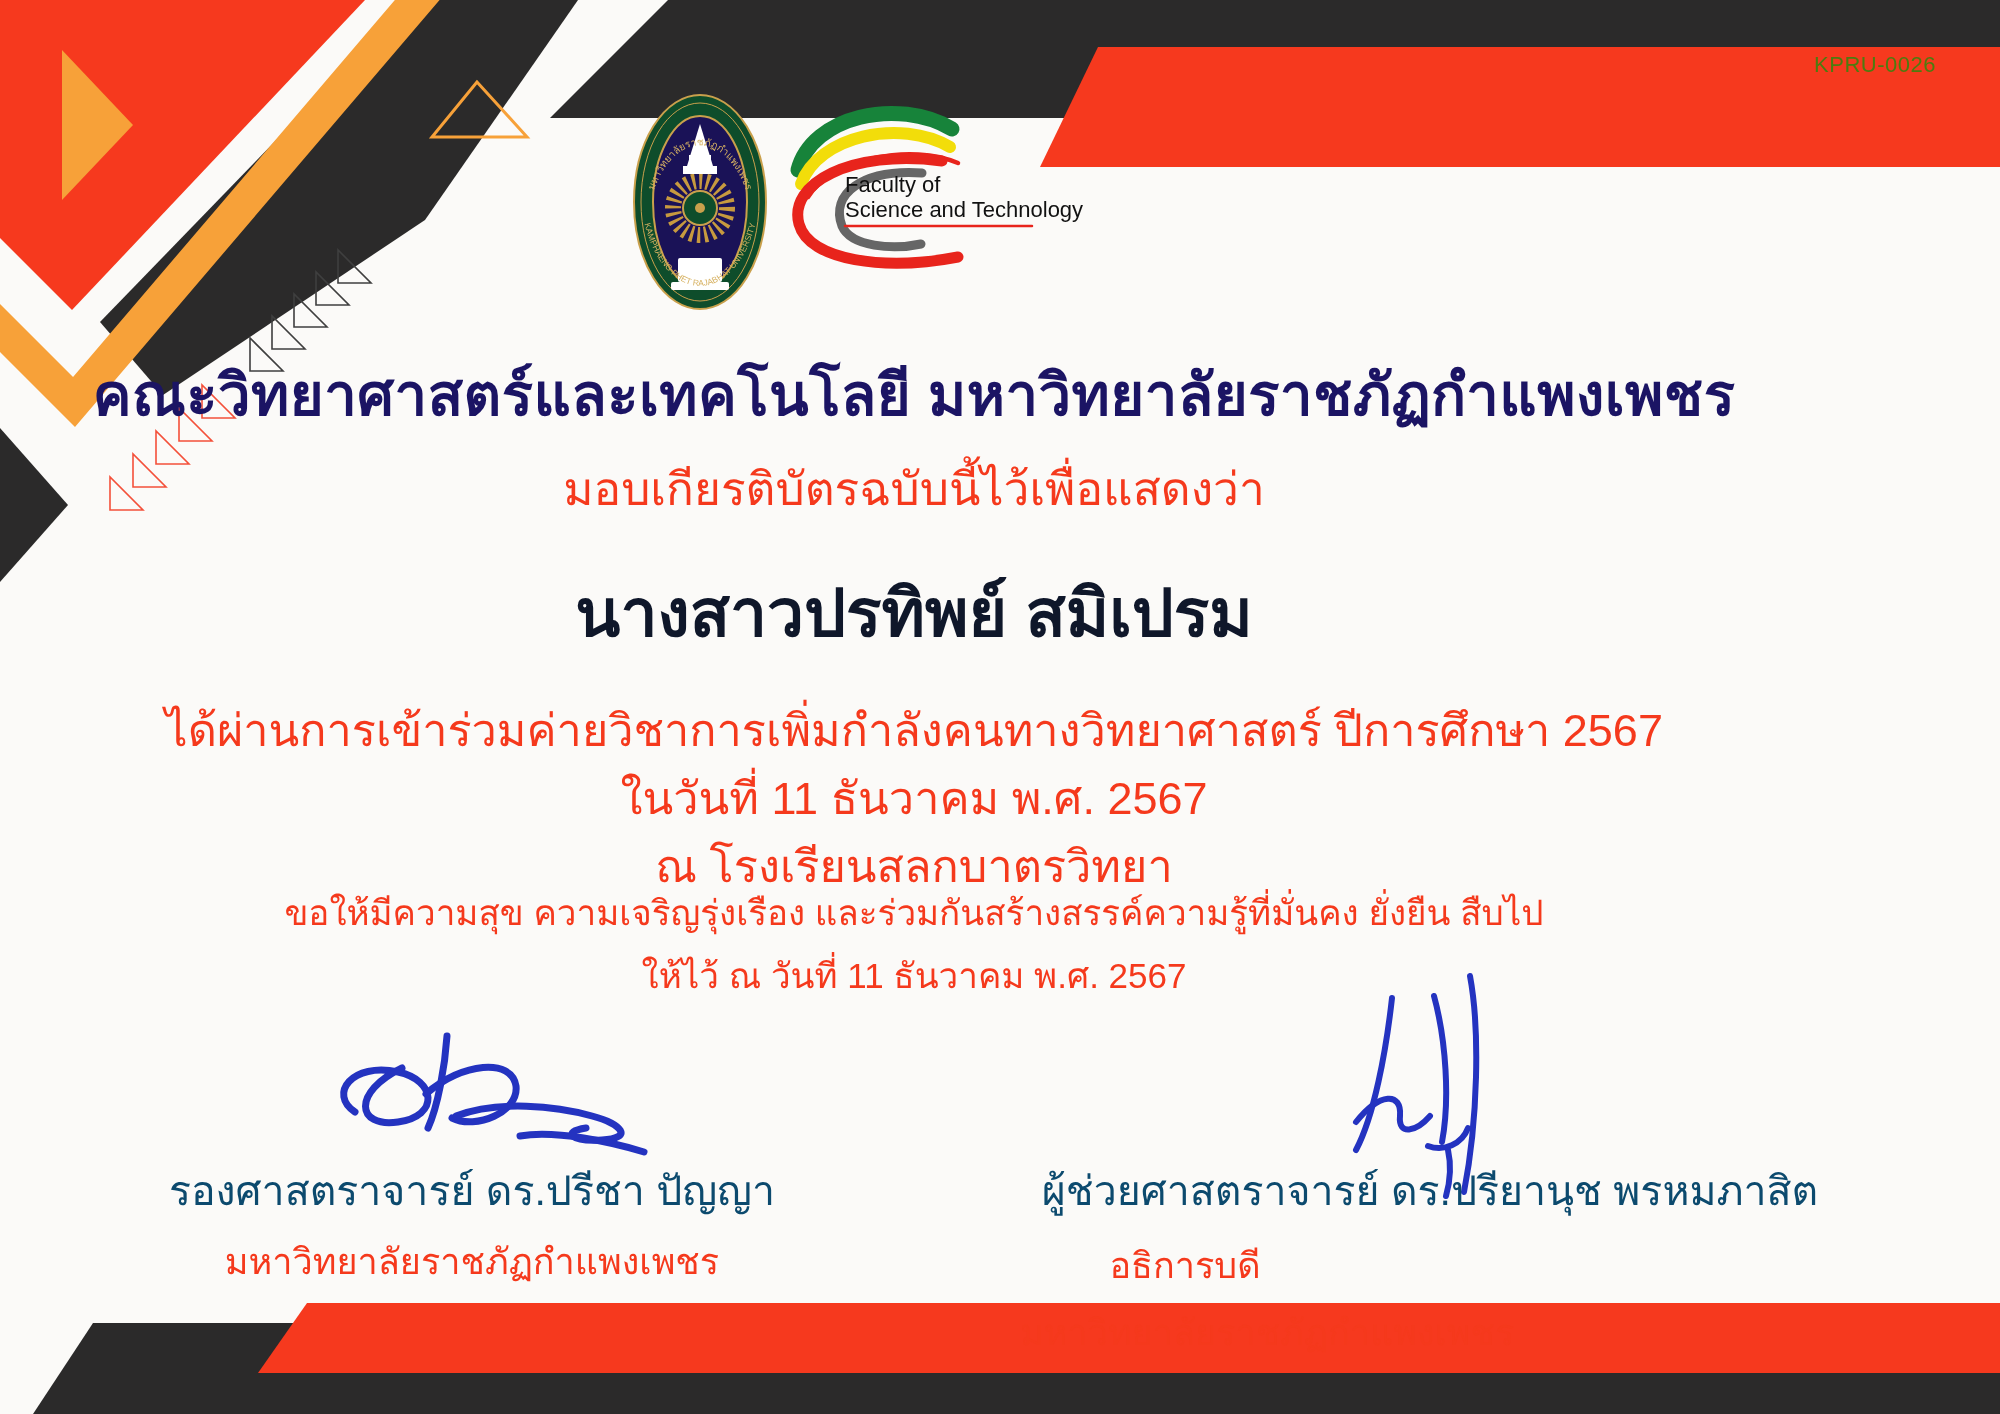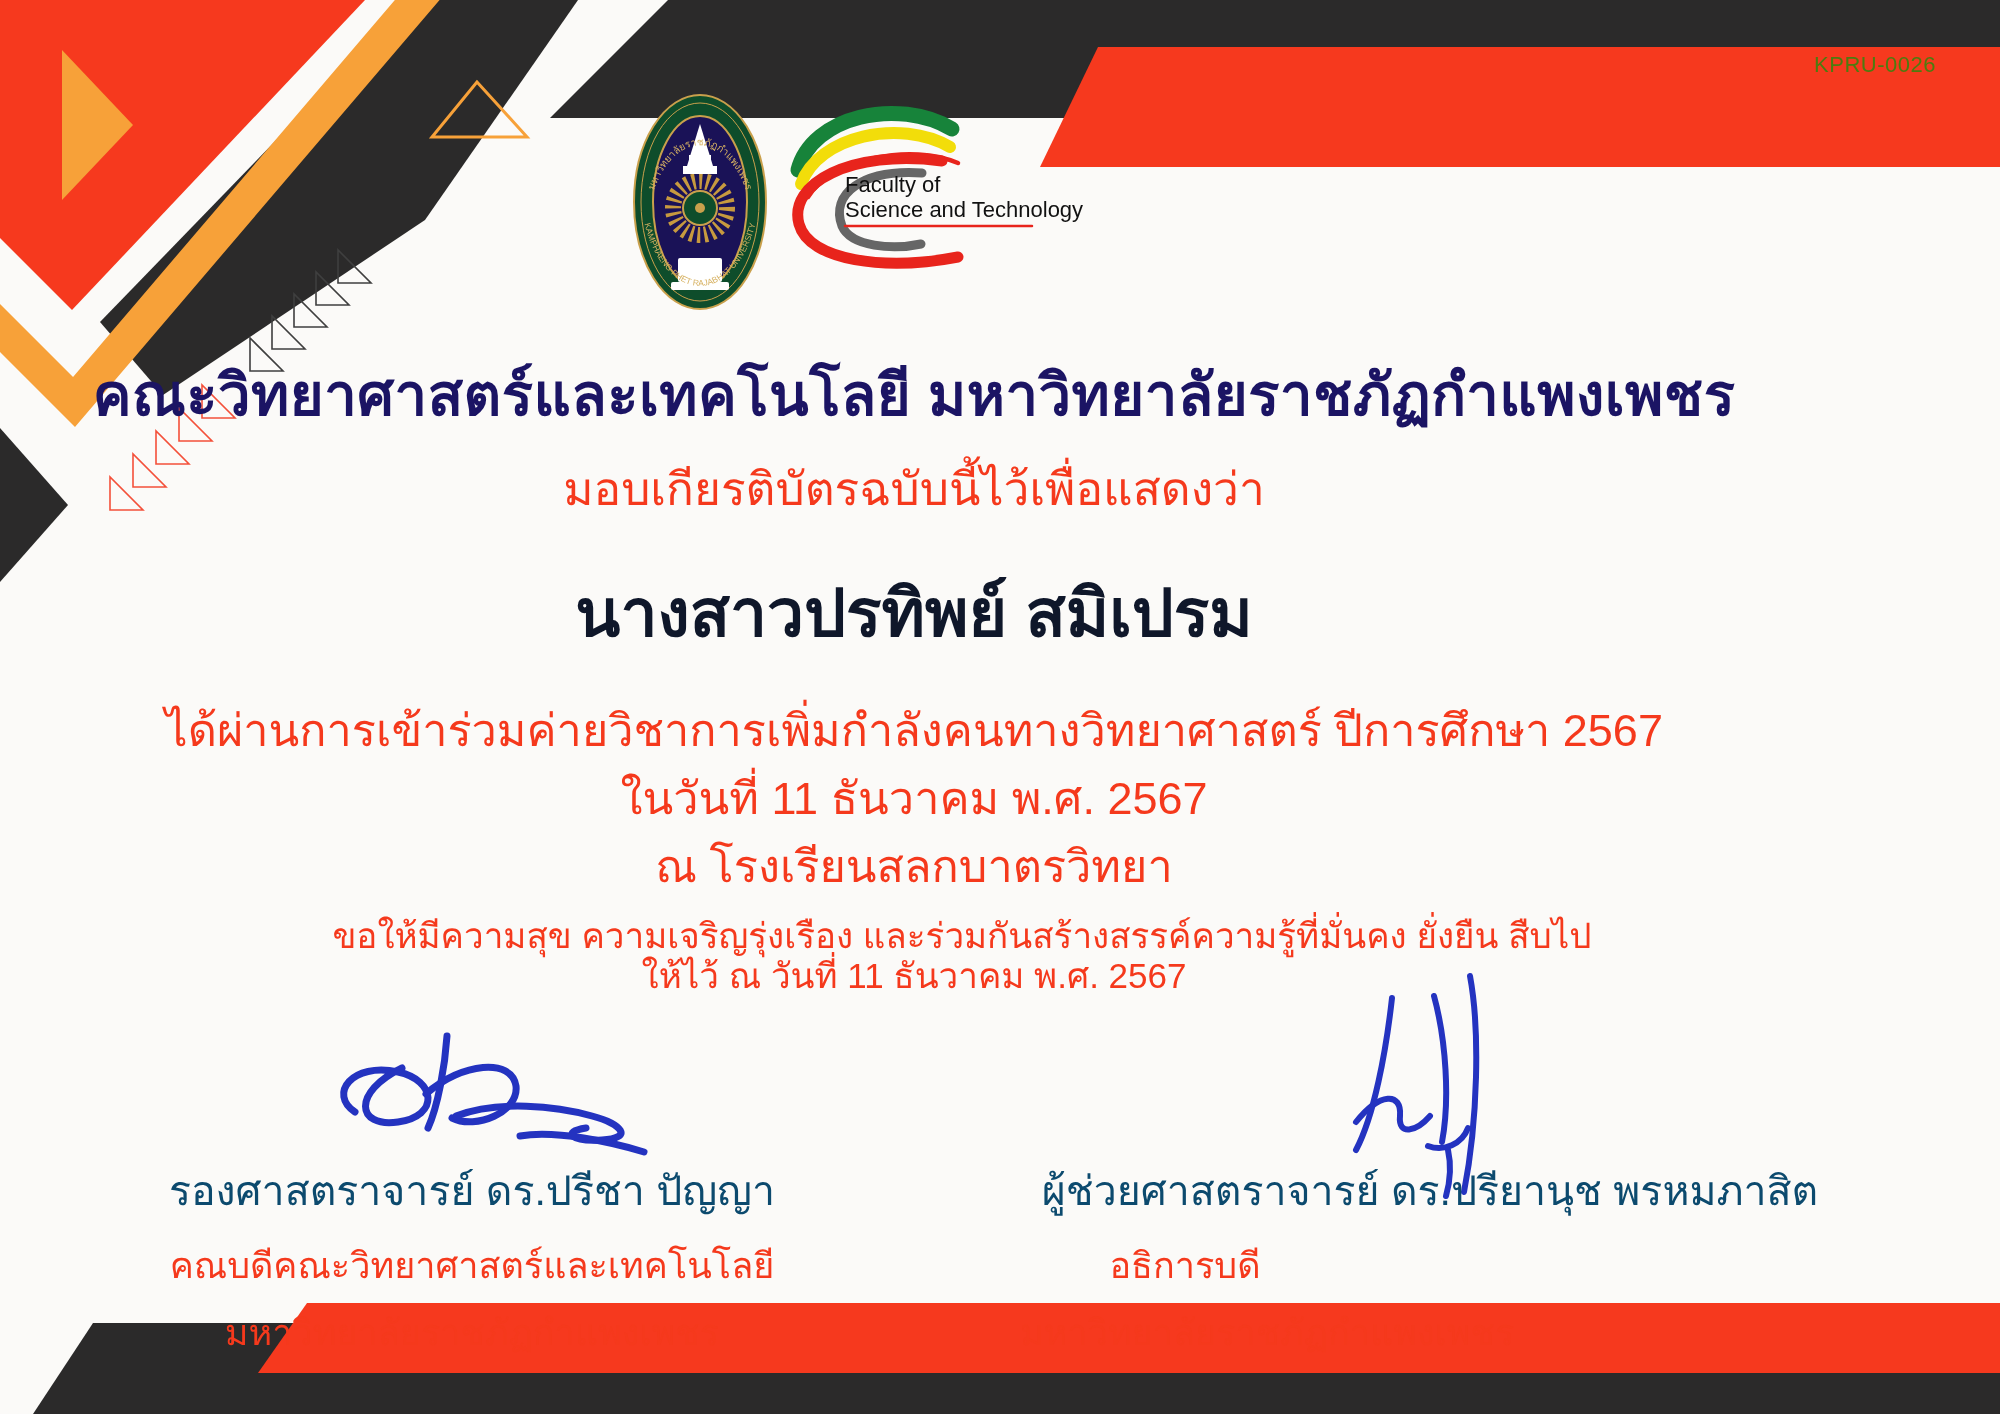--- a/index.html
+++ b/index.html
@@ -9,21 +9,21 @@
   .line{position:absolute;left:0;width:1828px;text-align:center;white-space:nowrap;}
   .navy{color:#1b1464;}
   .red{color:#f5391c;}
   .black{color:#0f172a;}
   .t-org{top:348px;font-size:58px;font-weight:800;letter-spacing:.5px;}
   .t-presents{top:452px;font-size:46px;}
   .t-name{top:560px;font-size:66px;font-weight:700;}
   .t-achieve{top:694px;font-size:45px;}
   .t-date{top:762px;font-size:45px;}
   .t-venue{top:830px;font-size:45px;}
-  .t-bless{top:908px;font-size:35px;padding-left:48px;}
+  .t-bless{top:885px;font-size:35px;}
   .t-issued{top:948px;font-size:35px;text-align:center;}
   .code{position:absolute;top:52px;right:64px;font-size:22px;color:#4d7c0f;letter-spacing:.5px;}
   .signblock{position:absolute;width:820px;text-align:center;white-space:nowrap;}
   .s-name{font-size:41px;font-weight:400;color:#0c4a6e;}
   .s-sub{font-size:36px;color:#f5391c;}
 </style>
 </head>
 <body>
 
 <div class="stage">
@@ -128,21 +128,20 @@
   <div class="line t-presents red">มอบเกียรติบัตรฉบับนี้ไว้เพื่อแสดงว่า</div>
   <div class="line t-name black">นางสาวปรทิพย์ สมิเปรม</div>
   <div class="line t-achieve red">ได้ผ่านการเข้าร่วมค่ายวิชาการเพิ่มกำลังคนทางวิทยาศาสตร์ ปีการศึกษา 2567</div>
   <div class="line t-date red">ในวันที่ 11 ธันวาคม พ.ศ. 2567</div>
   <div class="line t-venue red">ณ โรงเรียนสลกบาตรวิทยา</div>
   <div class="line t-bless red">ขอให้มีความสุข ความเจริญรุ่งเรือง และร่วมกันสร้างสรรค์ความรู้ที่มั่นคง ยั่งยืน สืบไป</div>
   <div class="line t-issued red">ให้ไว้ ณ วันที่ 11 ธันวาคม พ.ศ. 2567</div>
 
   <div class="signblock" style="left:62px;top:1158px;">
     <div class="s-name">รองศาสตราจารย์ ดร.ปรีชา ปัญญา</div>
-    <div class="s-sub" style="margin-top:14px;">คณบดีคณะวิทยาศาสตร์และเทคโนโลยี</div>
     <div class="s-sub" style="margin-top:10px;">มหาวิทยาลัยราชภัฏกำแพงเพชร</div>
   </div>
 
   <div class="signblock" style="left:1020px;top:1158px;">
     <div class="s-name">ผู้ช่วยศาสตราจารย์ ดร.ปรียานุช พรหมภาสิต</div>
     <div class="s-sub" style="margin-top:14px;margin-right:490px;">อธิการบดี</div>
     <div class="s-sub" style="margin-top:10px;margin-right:420px;">มหาวิทยาลัยราชภัฏกำแพงเพชร</div>
   </div>
 
 </div>

